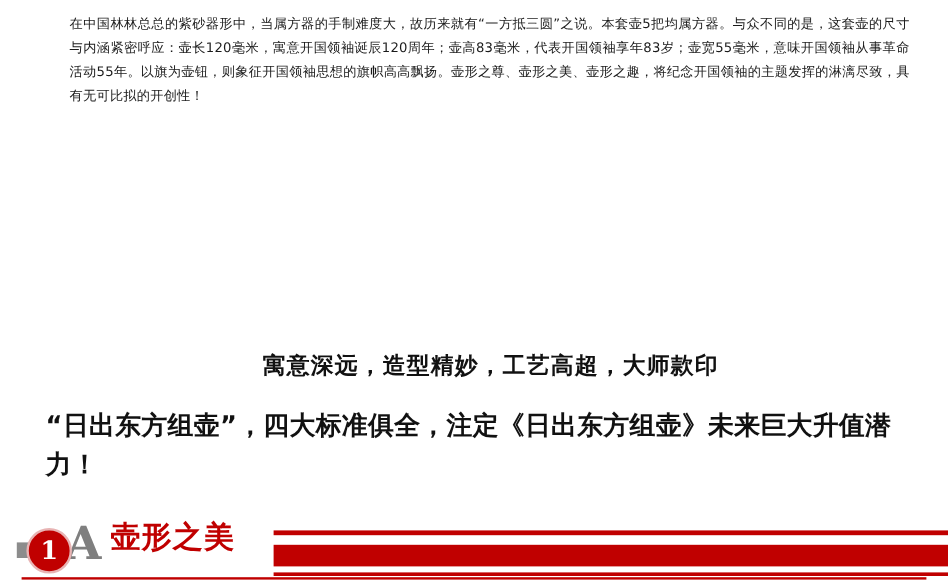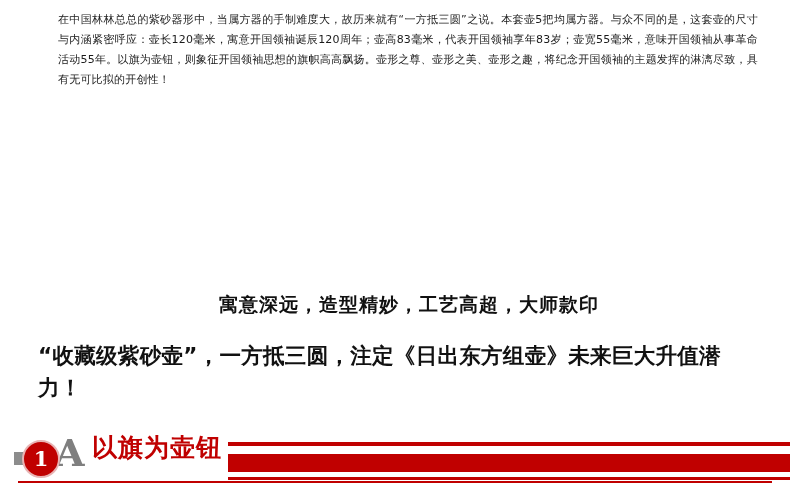--- a/index.html
+++ b/index.html
@@ -181,27 +181,27 @@
 <div class="page">
 
   <div class="intro">在中国林林总总的紫砂器形中，当属方器的手制难度大，故历来就有“一方抵三圆”之说。本套壶5把均属方器。与众不同的是，这套壶的尺寸与内涵紧密呼应：壶长120毫米，寓意开国领袖诞辰120周年；壶高83毫米，代表开国领袖享年83岁；壶宽55毫米，意味开国领袖从事革命活动55年。以旗为壶钮，则象征开国领袖思想的旗帜高高飘扬。壶形之尊、壶形之美、壶形之趣，将纪念开国领袖的主题发挥的淋漓尽致，具有无可比拟的开创性！</div>
 
   <div class="section-head">
     <div class="sq sq1"></div>
     <div class="sq sq2"></div>
     <div class="sq sq3"></div>
 
     <div class="letter-a">A</div>
-    <div class="sec-title">以旗为壶钮</div>
+    <div class="sec-title">壶形之美</div>
     <div class="sec-sub">Bright spot</div>
 
     <div class="bar-thin"></div>
     <div class="bar-thick"></div>
     <div class="bar-thin2"></div>
   </div>
 
   <div class="line-1">寓意深远，造型精妙，工艺高超，大师款印</div>
-  <div class="line-2">“收藏级紫砂壶”，一方抵三圆，注定《日出东方组壶》未来巨大升值潜力！</div>
+  <div class="line-2">“日出东方组壶”，四大标准俱全，注定《日出东方组壶》未来巨大升值潜力！</div>
 
   <div class="num-badge">1</div>
   <div class="bottom-rule"></div>
 
 </div>
 
 </body></html>

